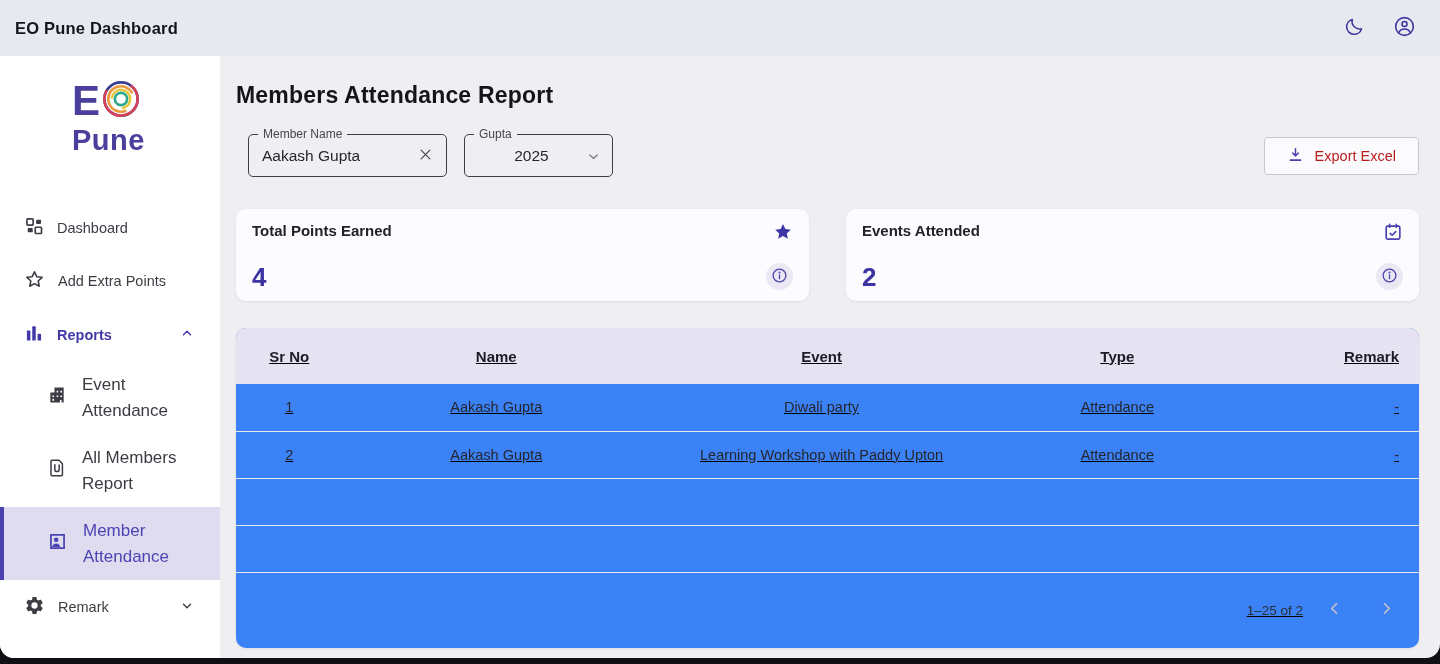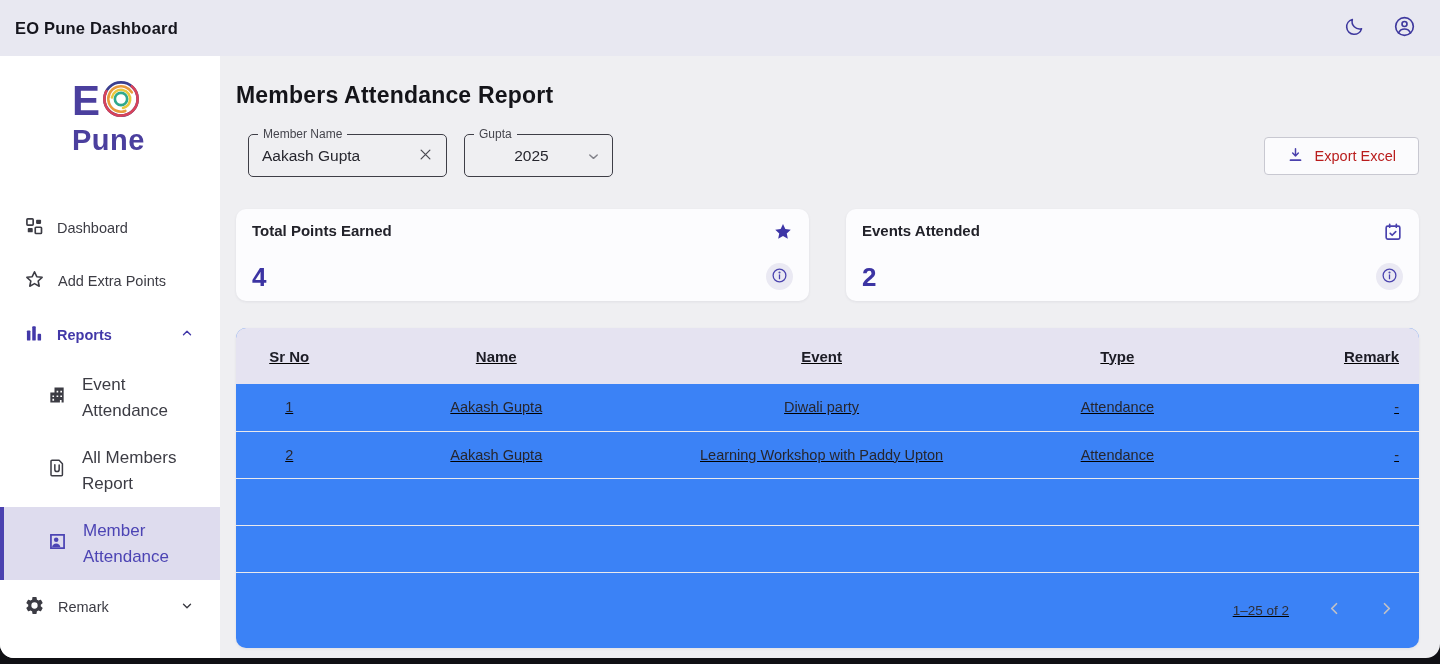--- a/index.html
+++ b/index.html
@@ -100,21 +100,21 @@
   th { font-size:15px; font-weight:700; color:#1c1c25; padding:0; }
   tbody td { height:47px; font-size:14.5px; color:#26262e; border-bottom:1px solid #e9e9ed; padding:0; }
   tbody tr.empty-row td { border-bottom:1px solid #e9e9ed; }
   .al-c { text-align:center; }
   .al-r { text-align:right; padding-right:20px; }
   th.al-r { padding-right:20px; }
   .table-footer {
     height:75px; display:flex; align-items:center; justify-content:flex-end;
     padding-right:14px;
   }
-  .range-label { font-size:13.5px; color:#2d2d35; margin-right:26px; }
+  .range-label { font-size:13.5px; color:#2d2d35; margin-right:12px; }
   .pg-btn { width:38px; height:38px; border:none; background:transparent; border-radius:50%;
     display:flex; align-items:center; justify-content:center; padding:0; cursor:default; }
 </style>
 </head>
 <body>
 
 <div class="app">
 
   <header class="topbar">
     <span class="topbar-title">EO Pune Dashboard</span>

